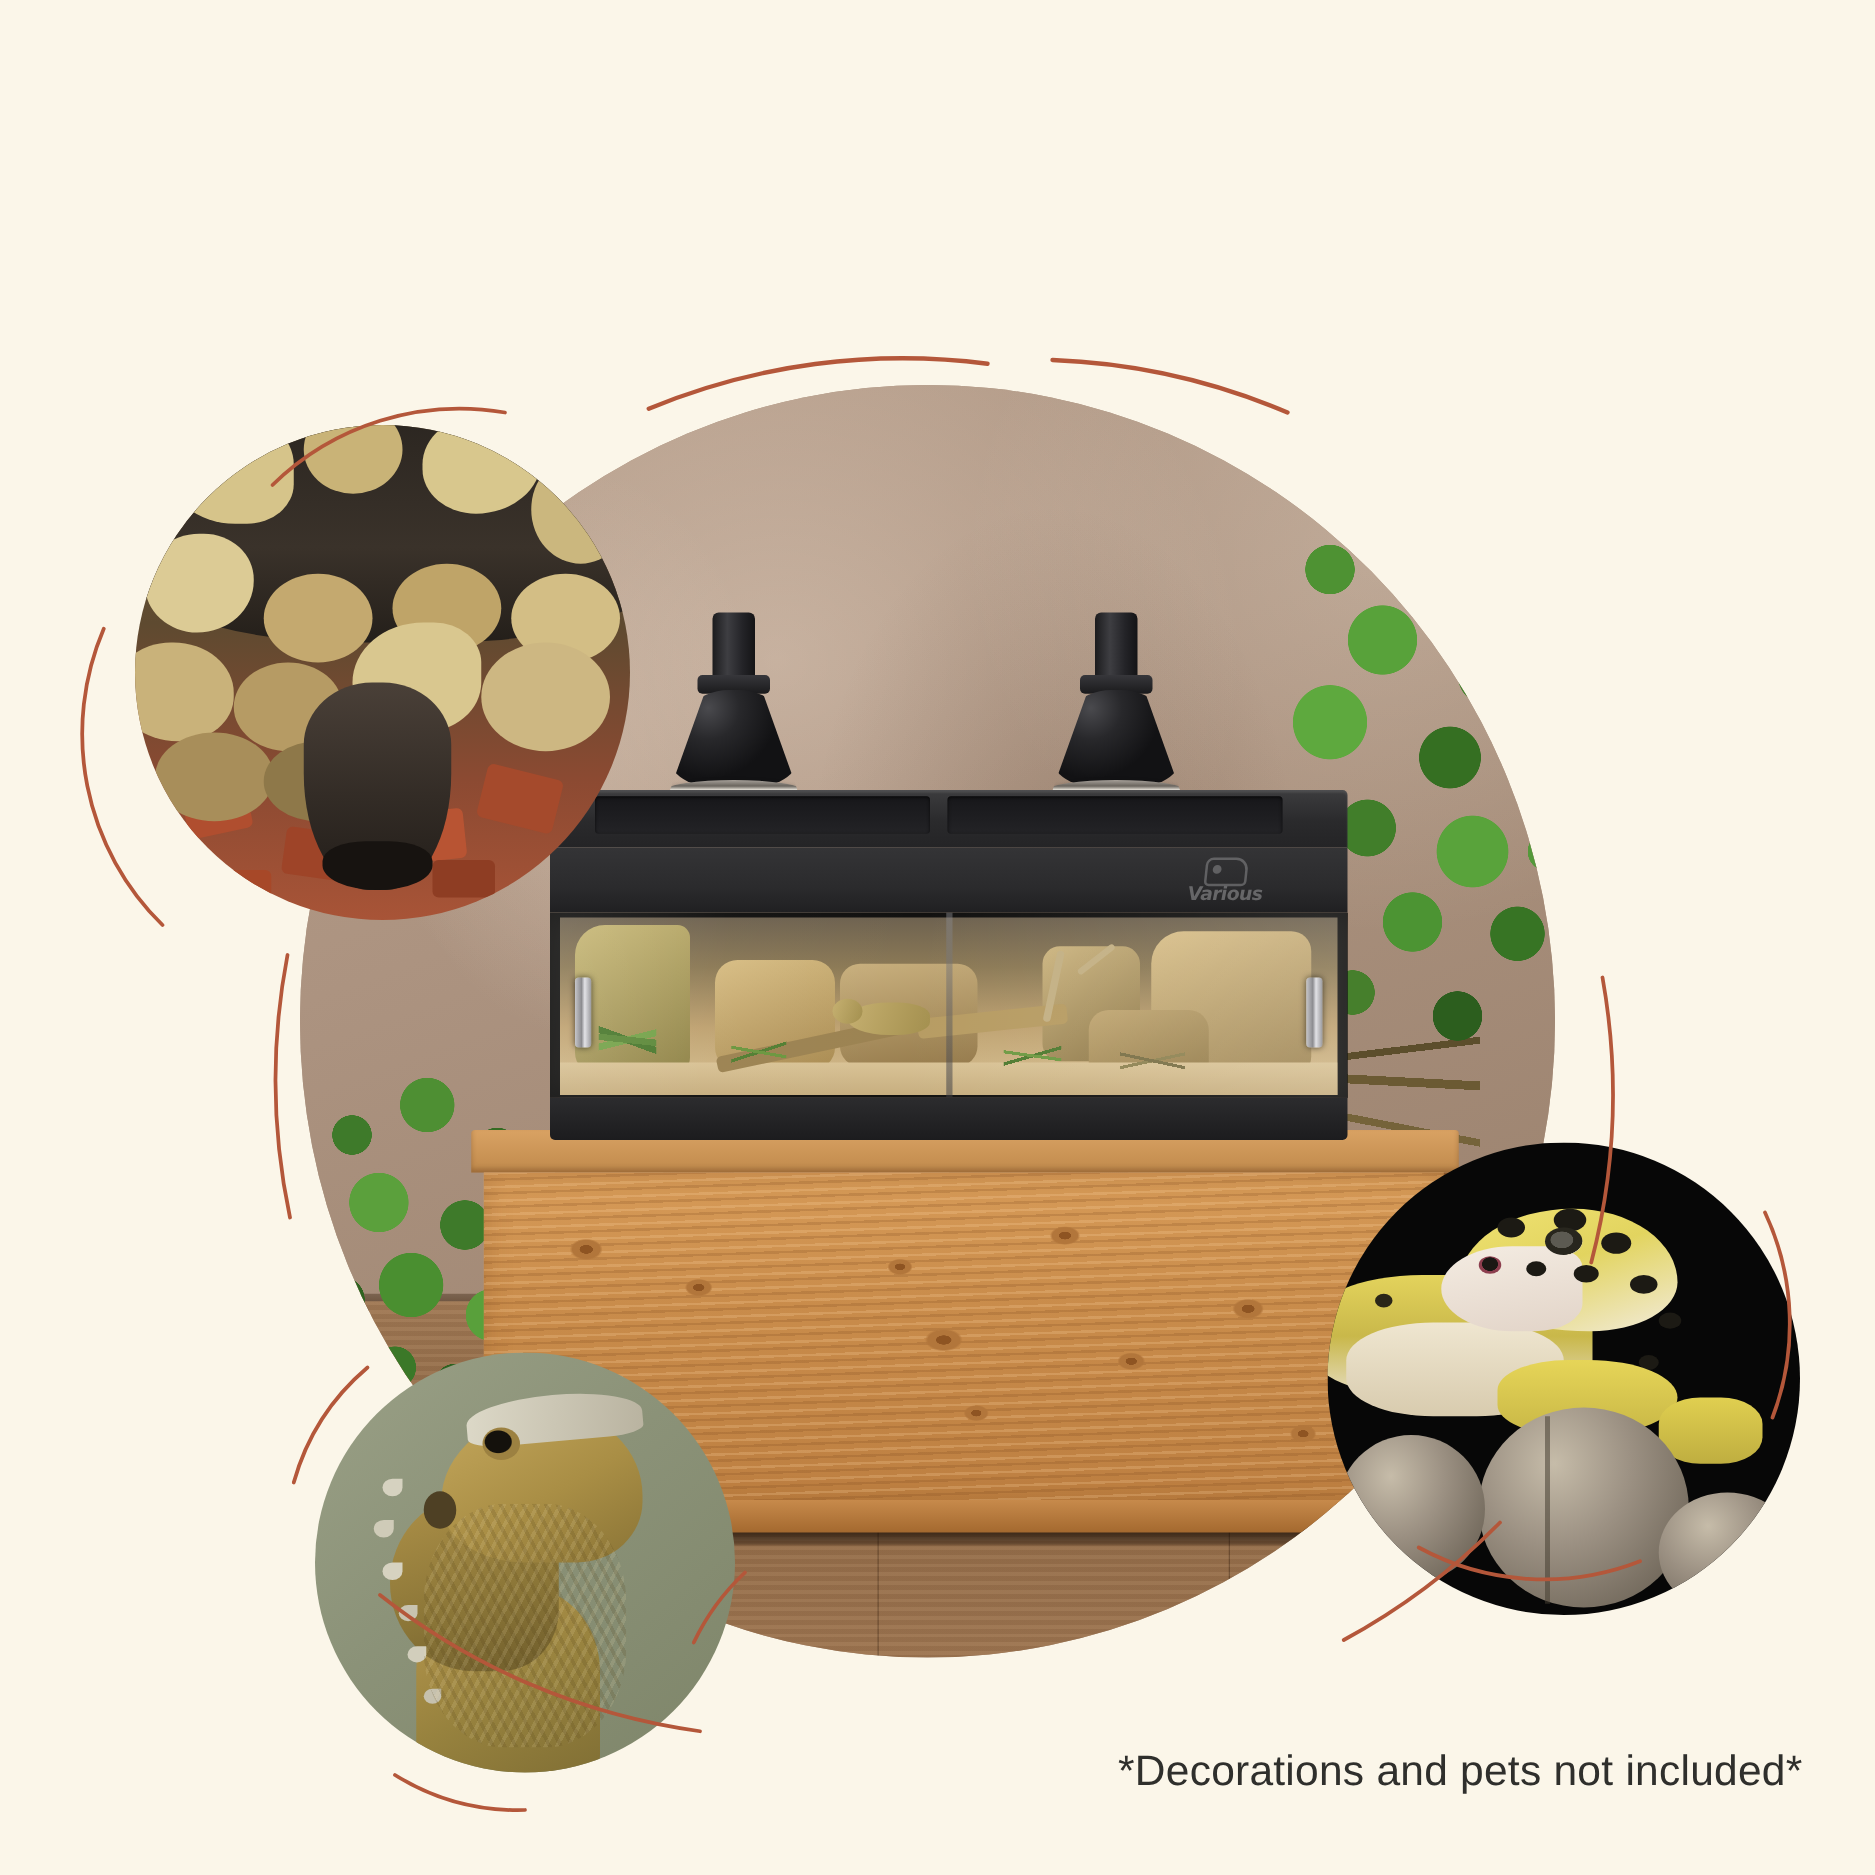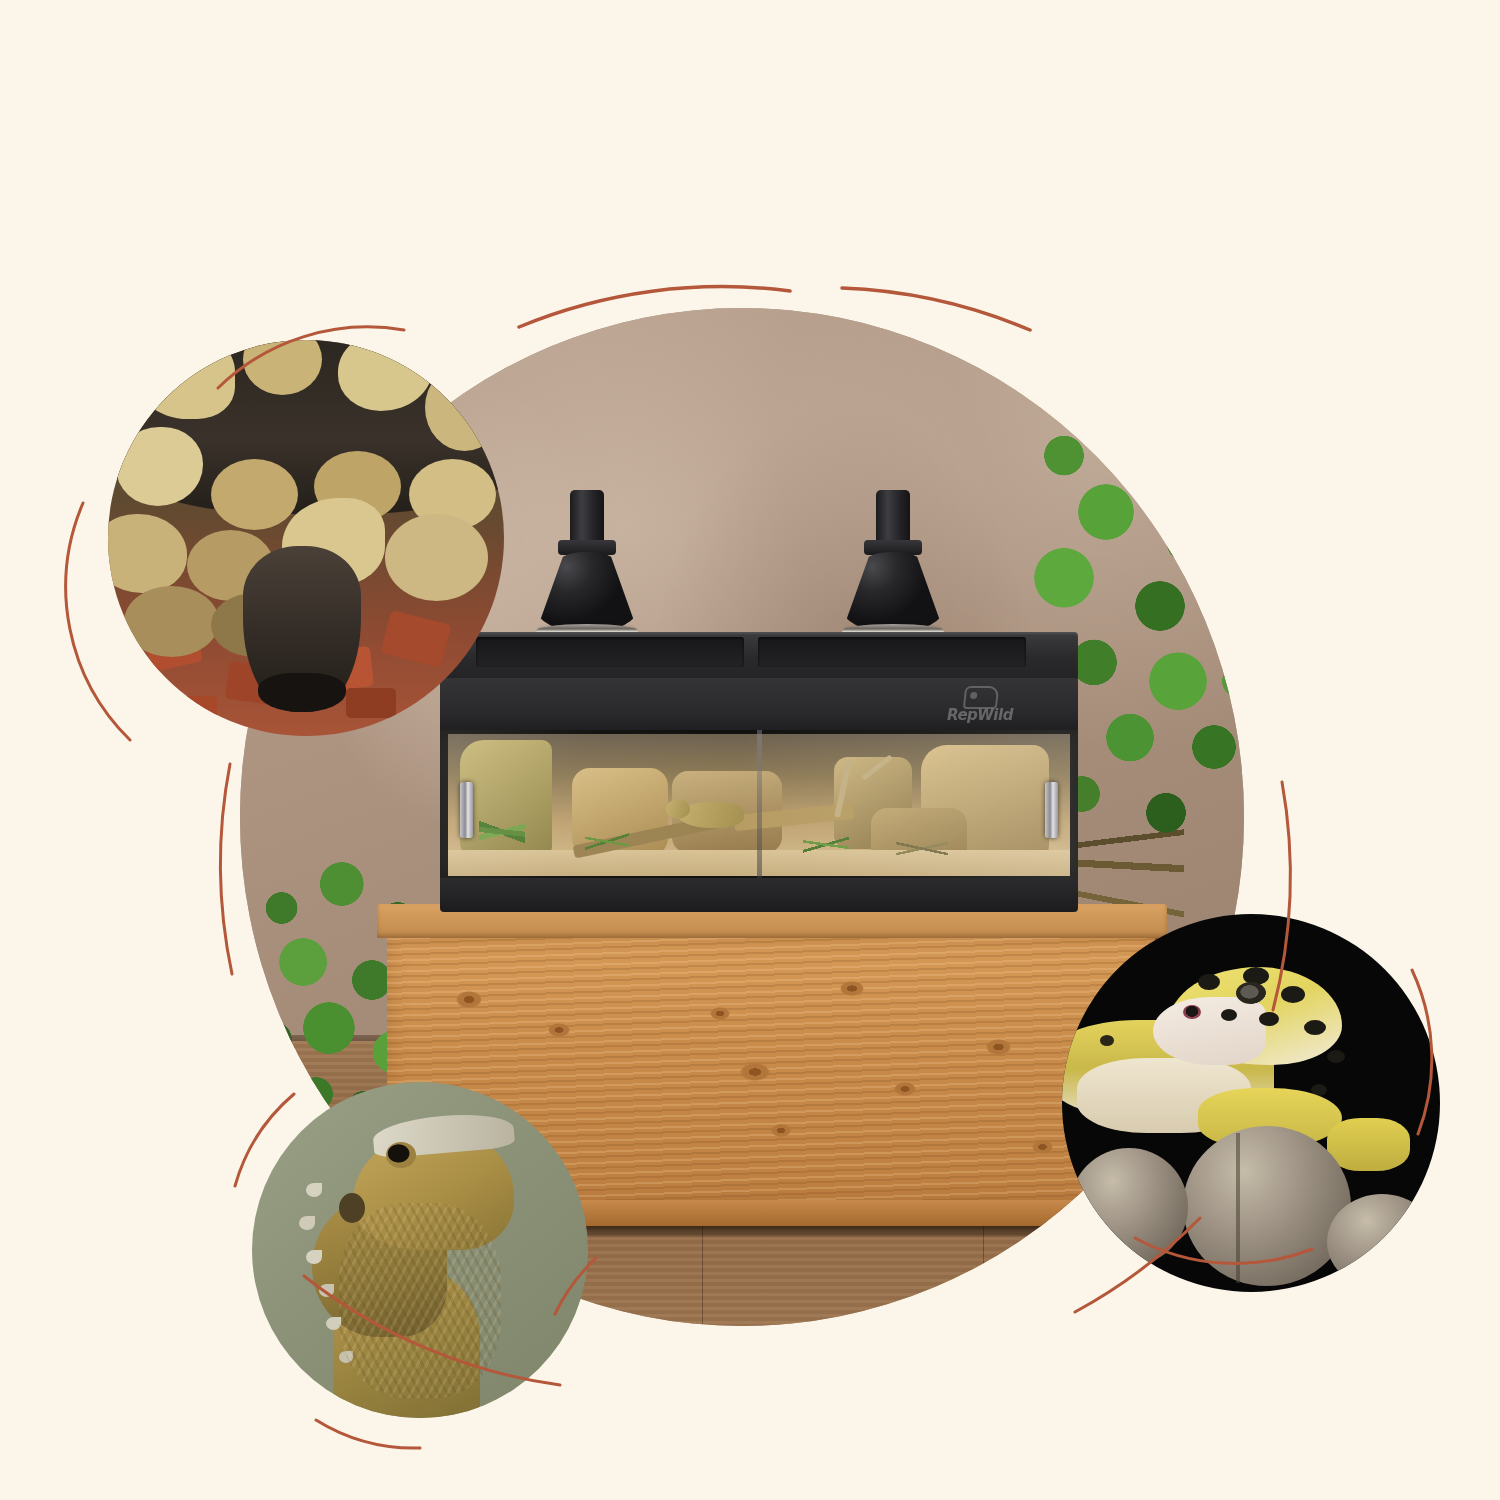--- a/index.html
+++ b/index.html
@@ -378,21 +378,21 @@
 
         <div class="tank-lid">
           <div class="lid-vent v1"></div>
           <div class="lid-vent v2"></div>
         </div>
 
         <div class="tank-band"></div>
 
         <div class="logo">
           <div class="logo-mark"></div>
-          <div class="logo-text">RepWild</div>
+          <div class="logo-text">Various</div>
         </div>
 
         <div class="tank-glass">
           <div class="hab">
 
             <div class="rock" style="left:2%;top:4%;width:92px;height:120px;background:linear-gradient(150deg,#C8B877,#8F8348);border-radius:24px 10px 14px 18px;"></div>
             <div class="rock" style="left:20%;top:24%;width:96px;height:88px;background:linear-gradient(160deg,#D8BE85,#A98B52);border-radius:18px;"></div>
             <div class="rock" style="left:36%;top:26%;width:110px;height:82px;background:linear-gradient(170deg,#C9B07E,#94794A);border-radius:16px;"></div>
             <div class="rock" style="left:62%;top:16%;width:78px;height:92px;background:linear-gradient(150deg,#CDB682,#8D7748);border-radius:14px;"></div>
             <div class="rock" style="left:76%;top:8%;width:128px;height:118px;background:linear-gradient(160deg,#D9C08B,#9C8352);border-radius:26px 16px 18px 20px;"></div>
@@ -552,14 +552,15 @@
 
       <path d="M 235 1186 A 186 186 0 0 1 294 1094"></path>
 
       <path d="M 316 1420 A 186 186 0 0 0 420 1448"></path>
 
       <path d="M 555 1314 A 186 186 0 0 1 596 1258"></path>
     </g>
   </svg>
 
 
+  <div class="footnote">*Decorations and pets not included*</div>
 
 </div>
 
 </body></html>

